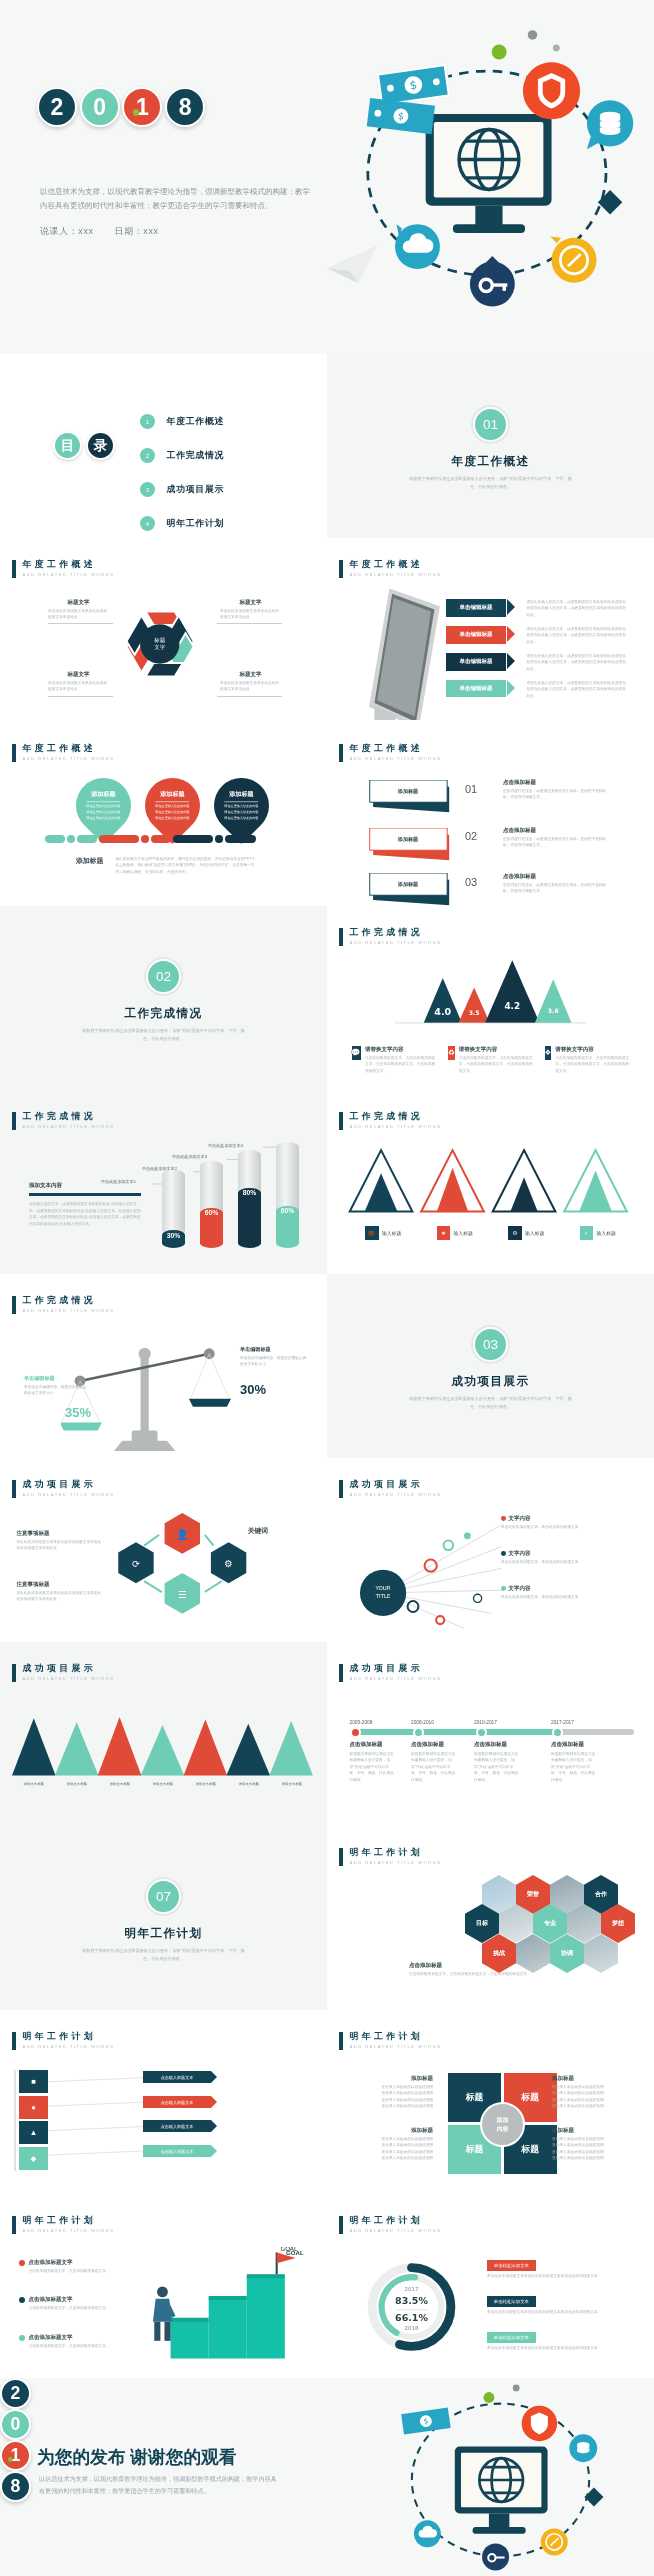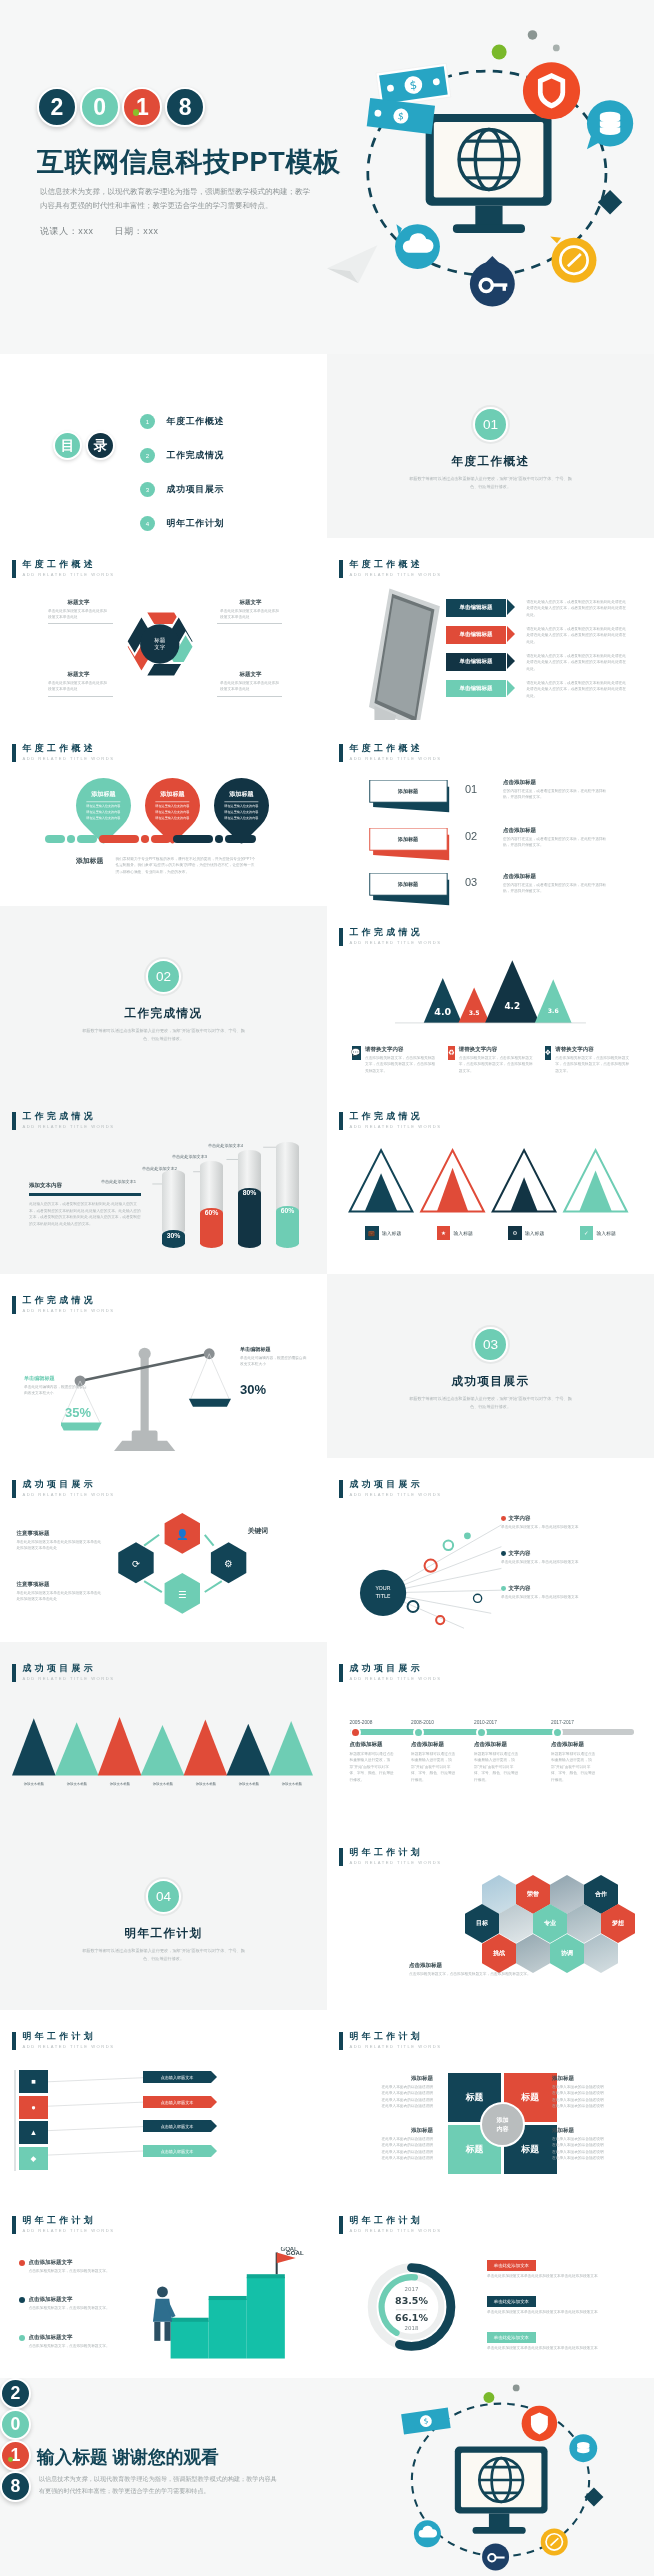--- a/index.html
+++ b/index.html
@@ -131,21 +131,20 @@
 <div class="hero">
   <div class="balls">
     <div class="ball d">2</div>
     <div class="ball t">0</div>
     <div class="ball r">
           <span class="dot"></span>
           <span>1</span>
         </div>
     <div class="ball d">8</div>
   </div>
-  <h1>互联网信息科技PPT模板</h1>
   <div class="desc">以信息技术为支撑，以现代教育教学理论为指导，强调新型教学模式的构建；教学内容具有更强的时代性和丰富性；教学更适合学生的学习需要和特点。</div>
   <div class="meta">
     <span>说课人：xxx</span>
     <span>日期：xxx</span>
   </div>
 
   <svg class="art" viewBox="0 0 460 460">
 
     <ellipse cx="235" cy="225" rx="175" ry="150" fill="none" stroke="#124456" stroke-width="4" stroke-dasharray="14 11"></ellipse>
 
@@ -820,21 +819,21 @@
     <div style="position:absolute;left:224px;top:99px;width:46px;">
       <div style="font-size:5.5px;font-weight:bold;color:#2e4147;">点击添加标题</div>
       <div class="blk-p" style="margin-top:2.7px">标题数字等都可以通过点击和重新输入进行更改，顶部"开始"面板中可以对字体、字号、颜色、行距等进行修改。</div>
     </div>
   </div>
 </div>
 
 <div class="row">
   <div class="slide alt">
     <div class="sec">
-      <div class="circ">04</div>
+      <div class="circ">07</div>
       <h2>明年工作计划</h2>
       <p>标题数字等都可以通过点击和重新输入进行更改，顶部"开始"面板中可以对字体、字号、颜色、行距等进行修改。</p>
     </div>
   </div>
 
   <div class="slide">
     <div class="shead">
       <div class="bar"></div>
       <div>
             <div class="tt">明年工作计划</div>
@@ -1082,21 +1081,21 @@
 <div class="thanks">
   <div class="balls" style="left:37px;top:27px;">
     <div class="ball d" style="width:31px;height:31px;font-size:17.7px;">2</div>
     <div class="ball t" style="width:31px;height:31px;font-size:17.7px;">0</div>
     <div class="ball r" style="width:31px;height:31px;font-size:17.7px;">
           <span class="dot" style="left:6.1px;bottom:7.5px;width:4.8px;height:4.8px;"></span>
           <span>1</span>
         </div>
     <div class="ball d" style="width:31px;height:31px;font-size:17.7px;">8</div>
   </div>
-  <div style="position:absolute;left:37px;top:67px;font-size:17.7px;font-weight:bold;color:#124456;">输入标题  谢谢您的观看</div>
+  <div style="position:absolute;left:37px;top:67px;font-size:17.7px;font-weight:bold;color:#124456;">为您的发布  谢谢您的观看</div>
   <div style="position:absolute;left:39px;top:95px;width:239px;font-size:6.1px;color:#9aa1a2;line-height:1.9;">以信息技术为支撑，以现代教育教学理论为指导，强调新型教学模式的构建；教学内容具有更强的时代性和丰富性；教学更适合学生的学习需要和特点。</div>
 
   <svg style="position:absolute;right:41px;top:3.4px;" width="225" height="198" viewBox="0 0 330 290">
     <ellipse cx="165" cy="145" rx="130" ry="112" fill="none" stroke="#124456" stroke-width="3" stroke-dasharray="11 9"></ellipse>
     <rect x="98" y="96" width="136" height="98" rx="7" fill="#124456"></rect>
     <rect x="107" y="105" width="118" height="80" rx="2" fill="#fbf9f3"></rect>
     <rect x="148" y="194" width="30" height="22" fill="#124456"></rect>
     <rect x="124" y="214" width="78" height="10" rx="5" fill="#124456"></rect>
     <g stroke="#124456" stroke-width="4" fill="none">
       <circle cx="166" cy="145" r="32"></circle>

